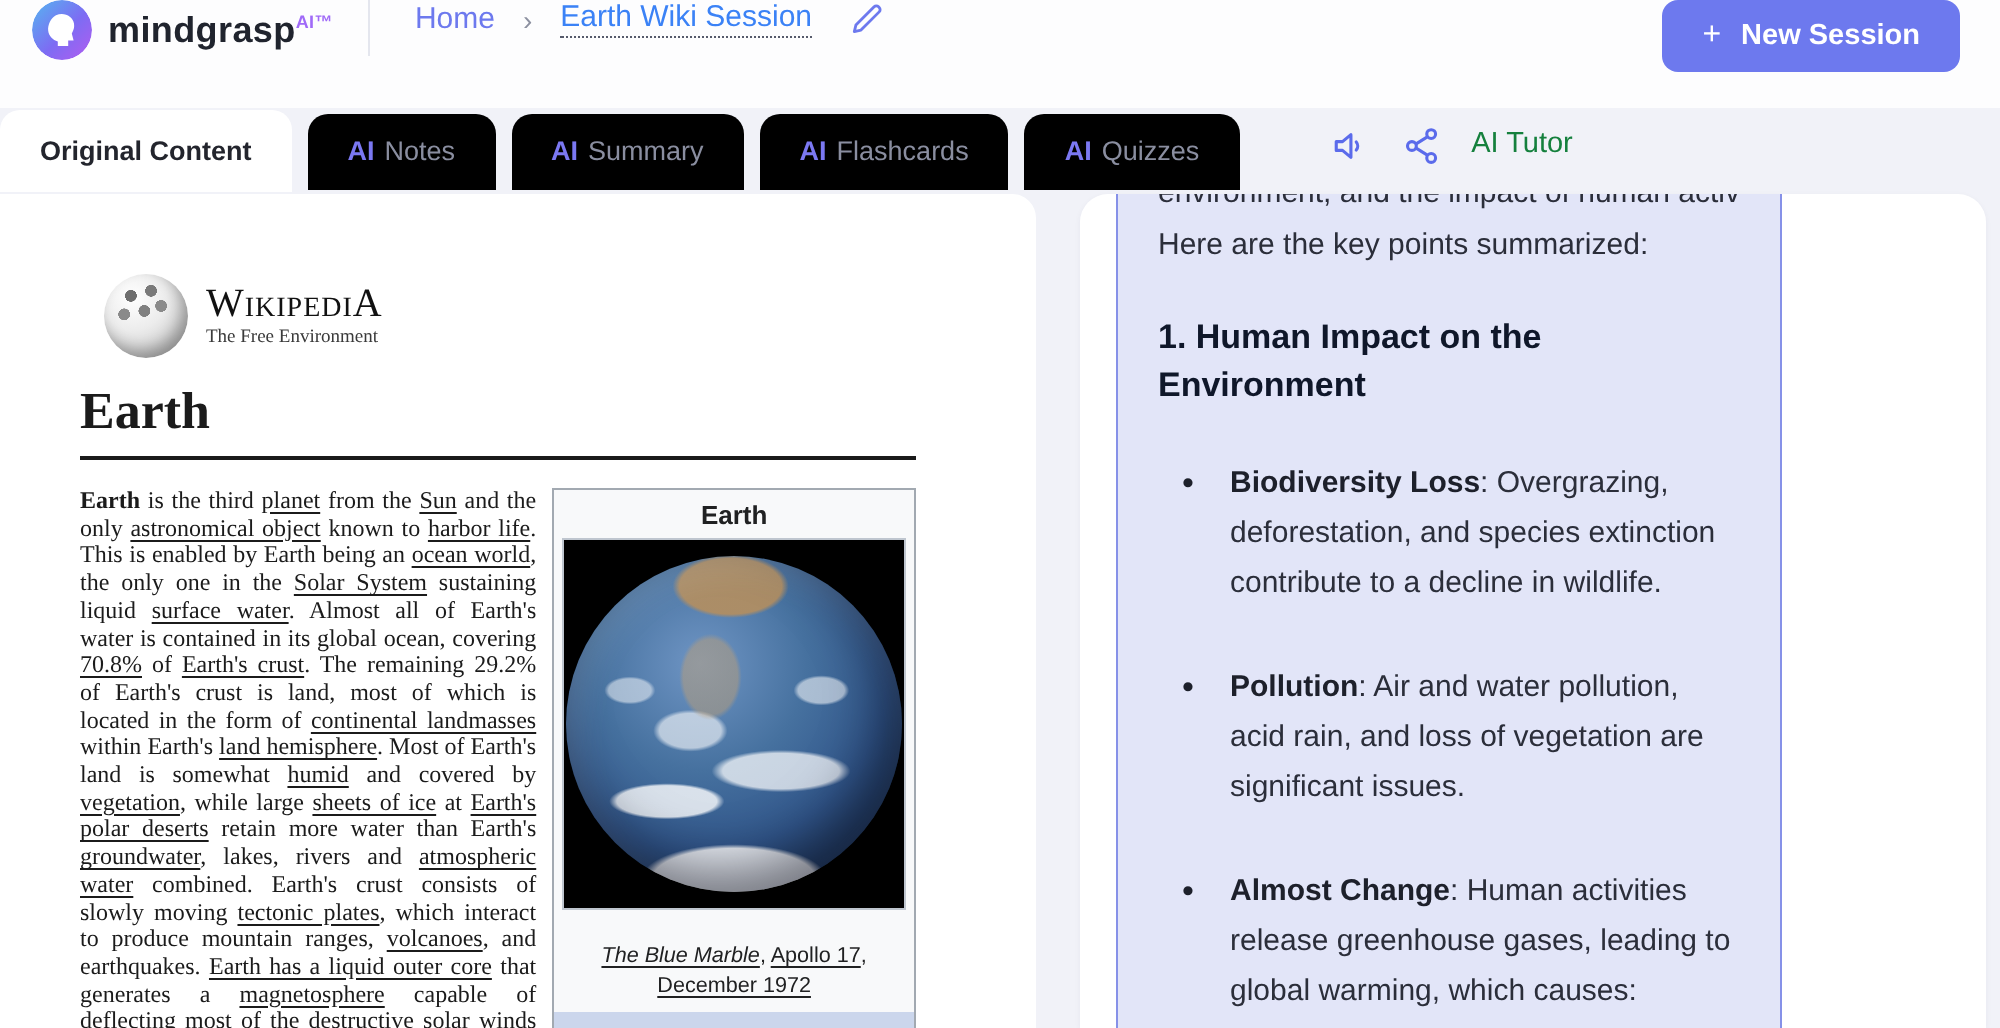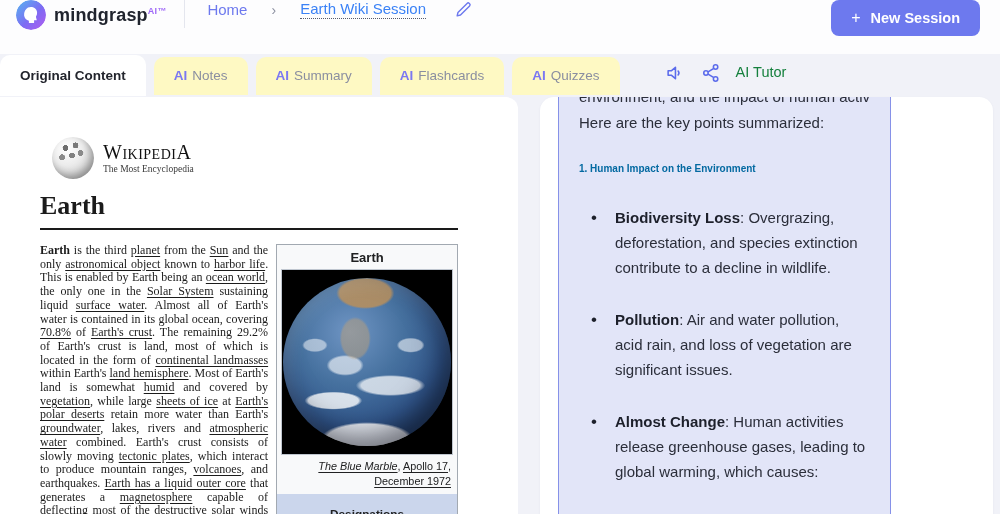--- a/index.html
+++ b/index.html
@@ -10,38 +10,38 @@
     color:#2b2e3a;
   }
 
   
   .header { height:54px; background:#FDFDFE; display:flex; align-items:flex-start; padding:0 16px; }
   .logo-wrap { display:flex; align-items:center; gap:8px; }
   .logo-badge { width:30px; height:30px; border-radius:50%; display:block; }
   .brand { font-size:18px; font-weight:bold; color:#20242E; letter-spacing:.2px; }
   .brand sup { font-size:9px; color:#A06AF8; font-weight:bold; }
   .hdr-divider { width:1px; height:28px; background:#E4E6EE; margin:0 22px 0 18px; }
-  .crumb { display:flex; align-items:center; gap:24px; font-size:15px; }
+  .crumb { display:flex; align-items:center; gap:14px; font-size:15px; }
   .crumb-home { color:#6D79EE; cursor:pointer; }
   .crumb-sep { color:#8c90a0; font-size:14px; }
   .crumb-session { color:#3b82f6; border-bottom:1.5px dotted #565b6b; padding-bottom:1px; cursor:pointer; }
   .edit-ic { margin-left:4px; cursor:pointer; display:flex; }
   .spacer { flex:1; }
   .new-session-btn {
     background:#6D79EE; color:#fff; border:none; border-radius:8px;
     font-size:14.5px; font-weight:bold; padding:9px 20px; display:flex; gap:10px;
     align-items:center; cursor:pointer; font-family:"Liberation Sans",sans-serif; margin-right:4px;
   }
   .new-session-btn .plus { font-size:16px; font-weight:normal; }
 
   
   .tabrow { height:43px; display:flex; align-items:center; }
   .tab {
     height:38px; display:flex; align-items:center; padding:0 20px; margin-right:8px;
-    background:#fef9c3; border-radius:10px 10px 0 0; font-size:13.5px; color:#8A8EA0; cursor:pointer;
+    background:#000000; border-radius:10px 10px 0 0; font-size:13.5px; color:#8A8EA0; cursor:pointer;
     white-space:nowrap;
   }
   .tab .ai { color:#7B78F2; margin-right:5px; font-weight:bold; }
   .tab.active { background:#FFFFFF; height:41px; color:#23252d; font-weight:bold; }
   .tabrow-icons { display:flex; align-items:center; gap:14px; margin-left:36px; margin-bottom:6px; }
   .icon-btn { display:flex; cursor:pointer; }
   .ai-tutor-label { color:#15803d; font-size:14.5px; margin-left:14px; margin-bottom:8px; }
 
   
   .main { height:417px; display:flex; }
@@ -93,32 +93,32 @@
       radial-gradient(ellipse 26px 36px at 43% 36%, rgba(186,158,120,.5) 0 52%, transparent 60%),
       radial-gradient(ellipse 70px 26px at 50% 96%, rgba(244,247,252,.95) 0 58%, transparent 66%),
       radial-gradient(ellipse 48px 15px at 30% 73%, rgba(255,255,255,.8) 0 52%, transparent 60%),
       radial-gradient(ellipse 56px 17px at 64% 64%, rgba(255,255,255,.72) 0 52%, transparent 62%),
       radial-gradient(ellipse 32px 18px at 37% 52%, rgba(255,255,255,.6) 0 48%, transparent 58%),
       radial-gradient(ellipse 24px 13px at 76% 40%, rgba(255,255,255,.55) 0 48%, transparent 58%),
       radial-gradient(ellipse 22px 12px at 19% 40%, rgba(255,255,255,.5) 0 48%, transparent 58%),
       radial-gradient(circle at 40% 32%, #6f95c4 0%, #46719f 35%, #31568b 62%, #27456f 82%, #1b3152 100%);
     box-shadow: inset -8px -12px 26px rgba(0,0,12,.5), inset 5px 7px 16px rgba(255,255,255,.14);
   }
-  .infobox-caption { font-size:10.8px; text-align:right; padding:4px 6px 6px; line-height:1.35; }
+  .infobox-caption { font-size:10.8px; text-align:center; padding:16px 6px 6px; line-height:1.35; }
   .infobox-sechdr { background:#CBD6EC; font-weight:bold; font-size:11.8px; text-align:center; padding:13px 0; }
 
   
   .bubble {
     position:absolute; left:18px; top:-13px; bottom:-12px; width:333px;
     background:#E2E5F8; border:1.5px solid #8691E8; border-radius:10px;
     padding:0 20px; font-size:15px; line-height:24px; color:#2B2E3A;
   }
   .clipped-line { white-space:nowrap; overflow:hidden; }
   .intro-line { margin-top:2px; }
-  .sum-heading { font-weight:bold; font-size:10px; color:#0369a1; margin-top:22px; }
+  .sum-heading { font-weight:bold; font-size:17px; color:#0f172a; margin-top:22px; }
   .sum-list { list-style:none; margin-top:24px; }
   .sum-li { position:relative; padding-left:36px; margin-bottom:27px; line-height:25px; }
   .sum-li::before { content:"•"; position:absolute; left:12px; top:0; font-size:17px; color:#1d202b; }
   .sum-term { font-weight:bold; color:#1d202b; }
   .sub-list { list-style:none; margin-top:24px; }
   .sub-li { position:relative; padding-left:46px; margin-bottom:24px; }
   .sub-li::before { content:"•"; position:absolute; left:22px; top:0; font-size:15px; color:#1d202b; }
 </style>
 </head>
 <body>
@@ -196,21 +196,21 @@
 </div>
 
 <div class="main">
 
   <div class="card-left">
     <div class="wiki">
       <div class="wp-logo-block">
         <div class="wp-globe"></div>
         <div>
           <div class="wp-wordmark">WikipediA</div>
-          <div class="wp-tagline">The Most Encyclopedia</div>
+          <div class="wp-tagline">The Free Environment</div>
         </div>
       </div>
       <h1 class="wiki-h1">Earth</h1>
       <div class="wiki-cols">
         <div class="wiki-textcol wiki-text">
           <p><span class="bld">Earth</span><span> is the third </span><span class="lnk">planet</span><span> from the </span><span class="lnk">Sun</span><span> and the only </span><span class="lnk">astronomical object</span><span> known to </span><span class="lnk">harbor life</span><span>. This is enabled by Earth being an </span><span class="lnk">ocean world</span><span>, the only one in the </span><span class="lnk">Solar System</span><span> sustaining liquid </span><span class="lnk">surface water</span><span>. Almost all of Earth's water is contained in its global ocean, covering </span><span class="lnk">70.8%</span><span> of </span><span class="lnk">Earth's crust</span><span>. The remaining 29.2% of Earth's crust is land, most of which is located in the form of </span><span class="lnk">continental landmasses</span><span> within Earth's </span><span class="lnk">land hemisphere</span><span>. Most of Earth's land is somewhat </span><span class="lnk">humid</span><span> and covered by </span><span class="lnk">vegetation</span><span>, while large </span><span class="lnk">sheets of ice</span><span> at </span><span class="lnk">Earth's polar deserts</span><span> retain more water than Earth's </span><span class="lnk">groundwater</span><span>, lakes, rivers and </span><span class="lnk">atmospheric water</span><span> combined. Earth's crust consists of slowly moving </span><span class="lnk">tectonic plates</span><span>, which interact to produce mountain ranges, </span><span class="lnk">volcanoes</span><span>, and earthquakes. </span><span class="lnk">Earth has a liquid outer core</span><span> that generates a </span><span class="lnk">magnetosphere</span><span> capable of deflecting most of the destructive </span><span class="lnk">solar winds</span><span> and </span><span class="lnk">cosmic radiation</span><span>.</span></p>
 
         </div>
         <div class="infobox">
           <div class="infobox-title">Earth</div>

